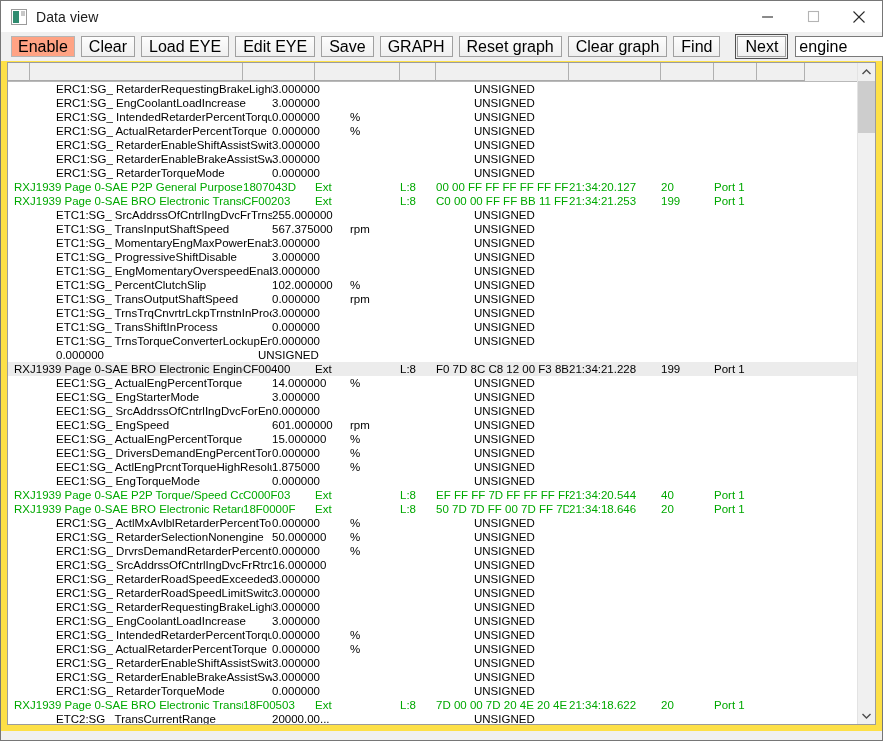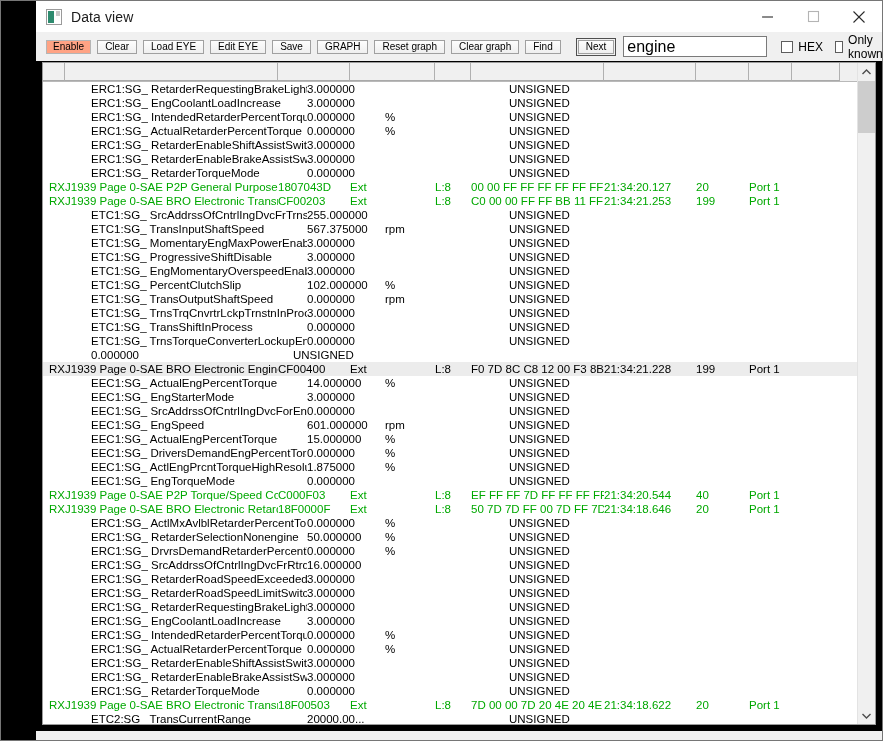--- a/index.html
+++ b/index.html
@@ -7,24 +7,23 @@
     width: 883px; height: 741px;
     overflow: hidden;
     background: #ffffff;
     font-family: "Liberation Sans", sans-serif;
   }
   .window {
     position: relative;
     width: 883px; height: 741px;
     box-sizing: border-box;
     border: 1px solid #767676;
-    background: #000000;
+    background: #fde047;
     display: flex;
     flex-direction: column;
-    padding-left: 35px;
   }
   
   .titlebar {
     height: 31px;
     flex: 0 0 31px;
     background: #ffffff;
     display: flex;
     align-items: center;
     position: relative;
   }
@@ -72,26 +71,26 @@
     flex: 0 0 29px;
     height: 29px;
     background: #f0f0f0;
     display: flex;
     align-items: center;
     padding-left: 10px;
     gap: 0px;
     position: relative;
   }
   .tbtn {
-    height: 14px;
+    height: 21px;
     box-sizing: border-box;
     border: 1px solid #a0a0a0;
     background: linear-gradient(#fdfdfd, #efefef);
     color: #000;
-    font-size: 10px;
+    font-size: 16px;
     font-family: "Liberation Sans", sans-serif;
     display: flex;
     align-items: center;
     justify-content: center;
     margin-right: 6px;
     padding: 0 7px;
     white-space: nowrap;
     line-height: 1;
   }
   .tbtn.enable {

